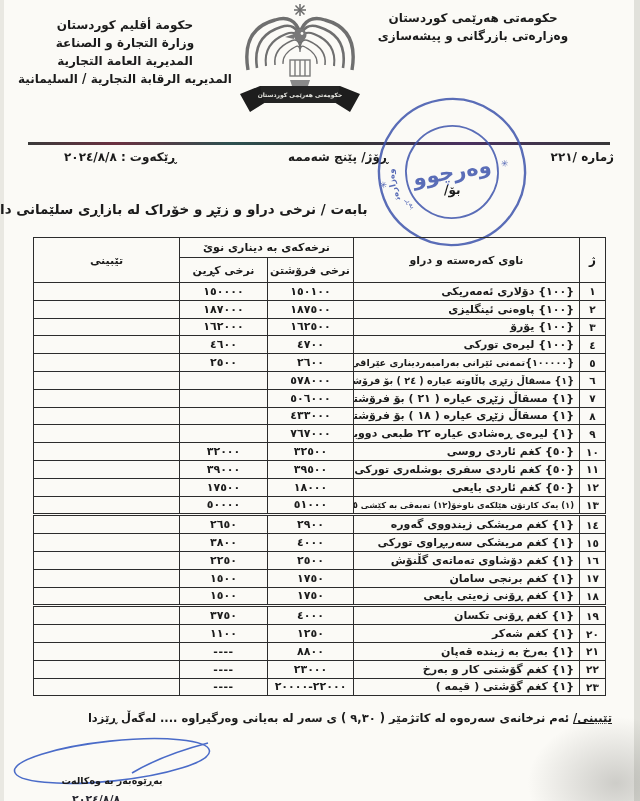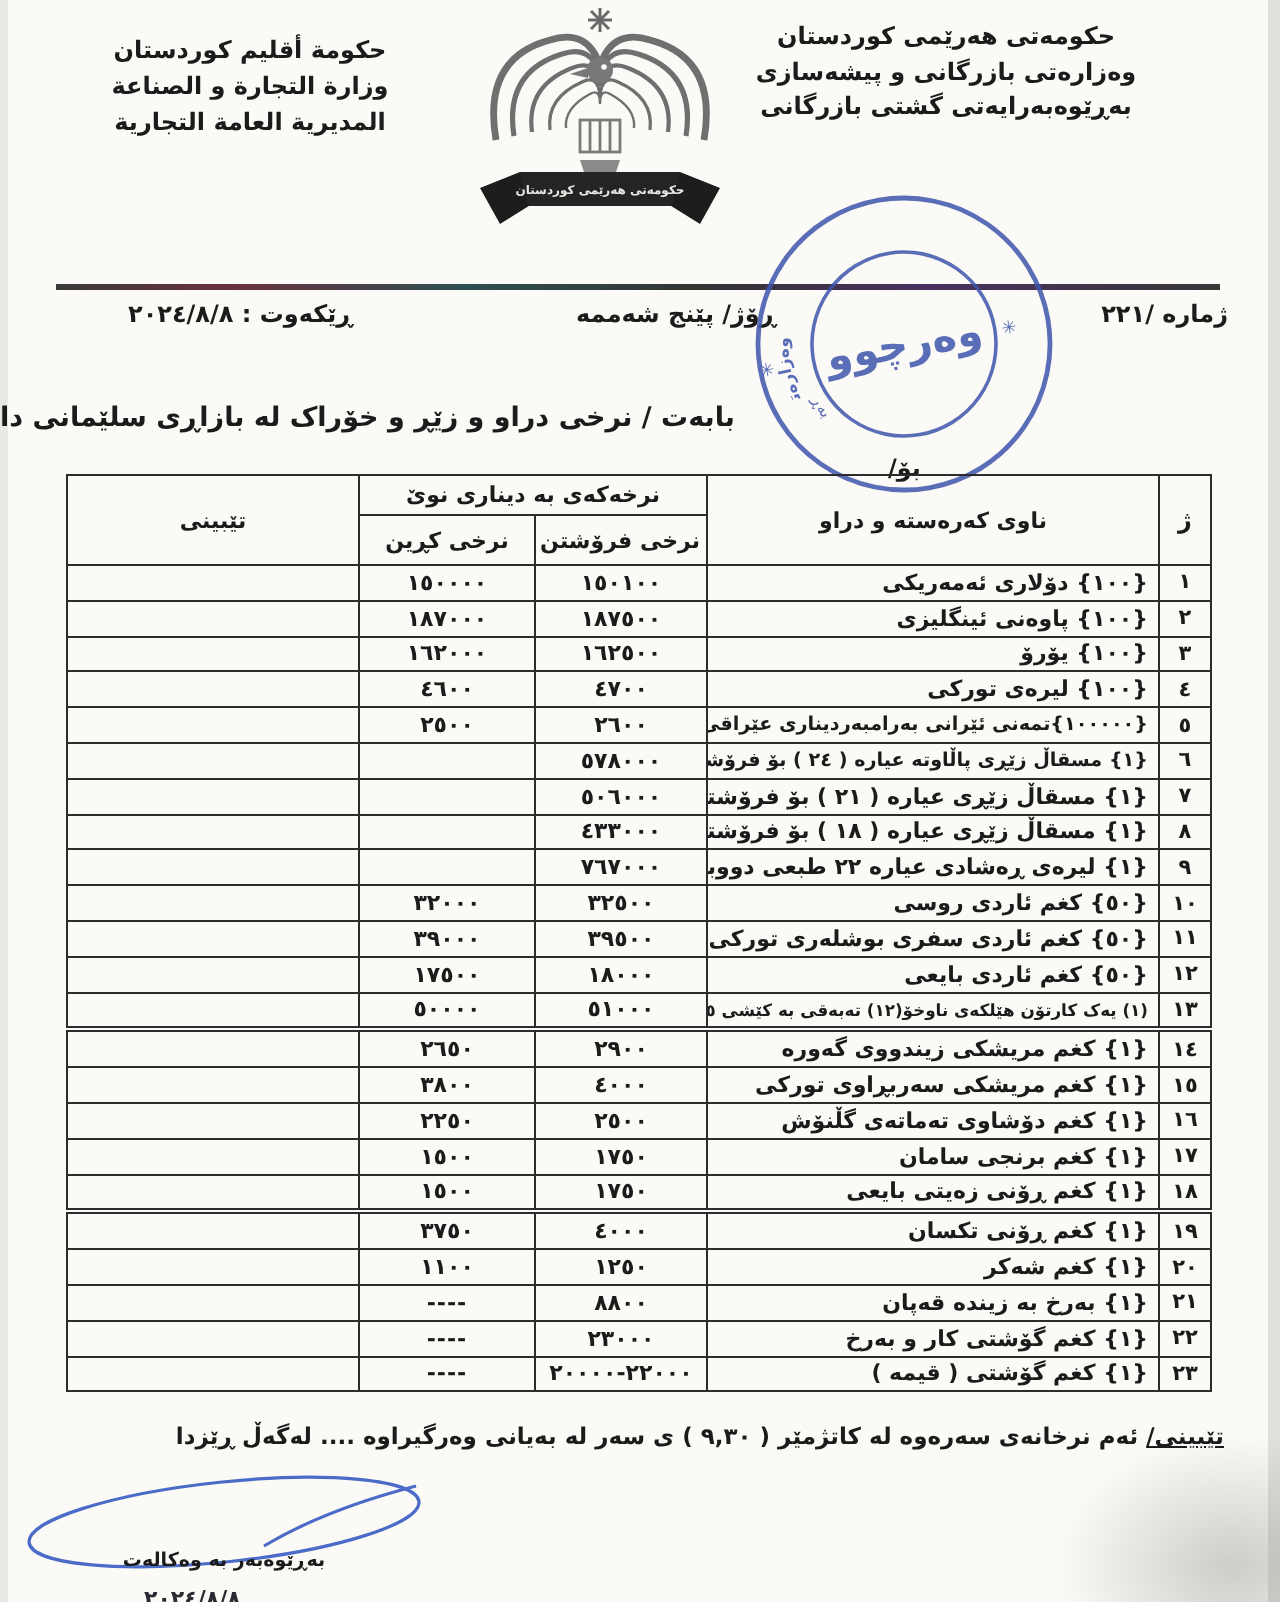--- a/index.html
+++ b/index.html
@@ -21,21 +21,21 @@
     font-weight:bold;font-size:12px;line-height:18px;font-family:"DejaVu Serif","DejaVu Sans",serif;}
   .emblem{position:absolute;top:2px;left:238px;width:124px;height:132px;}
   
   .rule{position:absolute;top:142px;left:28px;width:582px;height:3px;
     background:linear-gradient(90deg,#3a3a3a,#6b3040 15%,#2d5050 35%,#343434 55%,#4a3060 75%,#383838);}
   
   .meta{position:absolute;top:150px;font-weight:bold;font-size:12px;white-space:nowrap;}
   .m-number{right:26px;}
   .m-day{left:288px;}
   .m-date{left:64px;letter-spacing:.5px;}
-  .m-to{position:absolute;top:183px;left:444px;font-weight:bold;font-size:12px;margin-top:44px;}
+  .m-to{position:absolute;top:183px;left:444px;font-weight:bold;font-size:12px;}
   
   .stamp{position:absolute;top:92px;left:372px;width:160px;height:160px;opacity:.85;
     transform:rotate(-10deg);pointer-events:none;}
   
   .title{position:absolute;top:201px;left:0;width:640px;text-align:left;
     font-weight:bold;font-size:13.5px;}
   
   table{position:absolute;top:237px;right:34px;width:572px;border-collapse:collapse;
     table-layout:fixed;direction:rtl;}
   col.w-no{width:26px;}col.w-name{width:226px;}col.w-sell{width:86px;}
@@ -66,21 +66,21 @@
 </head>
 <body>
 
 <div class="scan-edge-r"></div>
 <div class="scan-edge-l"></div>
 <div class="scan-smudge"></div>
 
 <div class="hdr-right">
   <span>حکومەتی هەرێمی کوردستان</span><br>
   <span>وەزارەتی بازرگانی و پیشەسازی</span><br>
-  <span>بەڕێوەبەرایەتی گشتی بازرگانی</span><br>
+  <br>
 </div>
 
 <div class="emblem">
   <svg width="124" height="132" viewBox="0 0 124 132">
     <g stroke="#6a6a6a" stroke-width="1.5">
       <line x1="62" y1="2" x2="62" y2="14"></line>
         <line x1="56" y1="8" x2="68" y2="8"></line>
       <line x1="57.5" y1="3.5" x2="66.5" y2="12.5"></line>
         <line x1="66.5" y1="3.5" x2="57.5" y2="12.5"></line>
     </g>
@@ -108,20 +108,21 @@
       <polygon points="22,84 102,84 98,101 26,101" fill="#242424"></polygon>
       <text x="62" y="95" text-anchor="middle" font-size="6" fill="#e8e8e2" font-weight="bold">حکومەتی هەرێمی کوردستان</text>
     </g>
   </svg>
 </div>
 
 <div class="hdr-left">
   <span>حكومة أقليم كوردستان</span><br>
   <span>وزارة التجارة و الصناعة</span><br>
   <span>المديرية العامة التجارية</span><br>
+  <span>المديريه الرقابة التجارية / السليمانية</span>
 </div>
 
 <div class="rule"></div>
 
 <div class="meta m-number">ژماره /٢٢١</div>
 <div class="meta m-day">ڕۆژ/ پێنج شەممە</div>
 <div class="meta m-date">ڕێکەوت : ٢٠٢٤/٨/٨</div>
 <div class="m-to">بۆ/</div>
 
 <div class="stamp">

